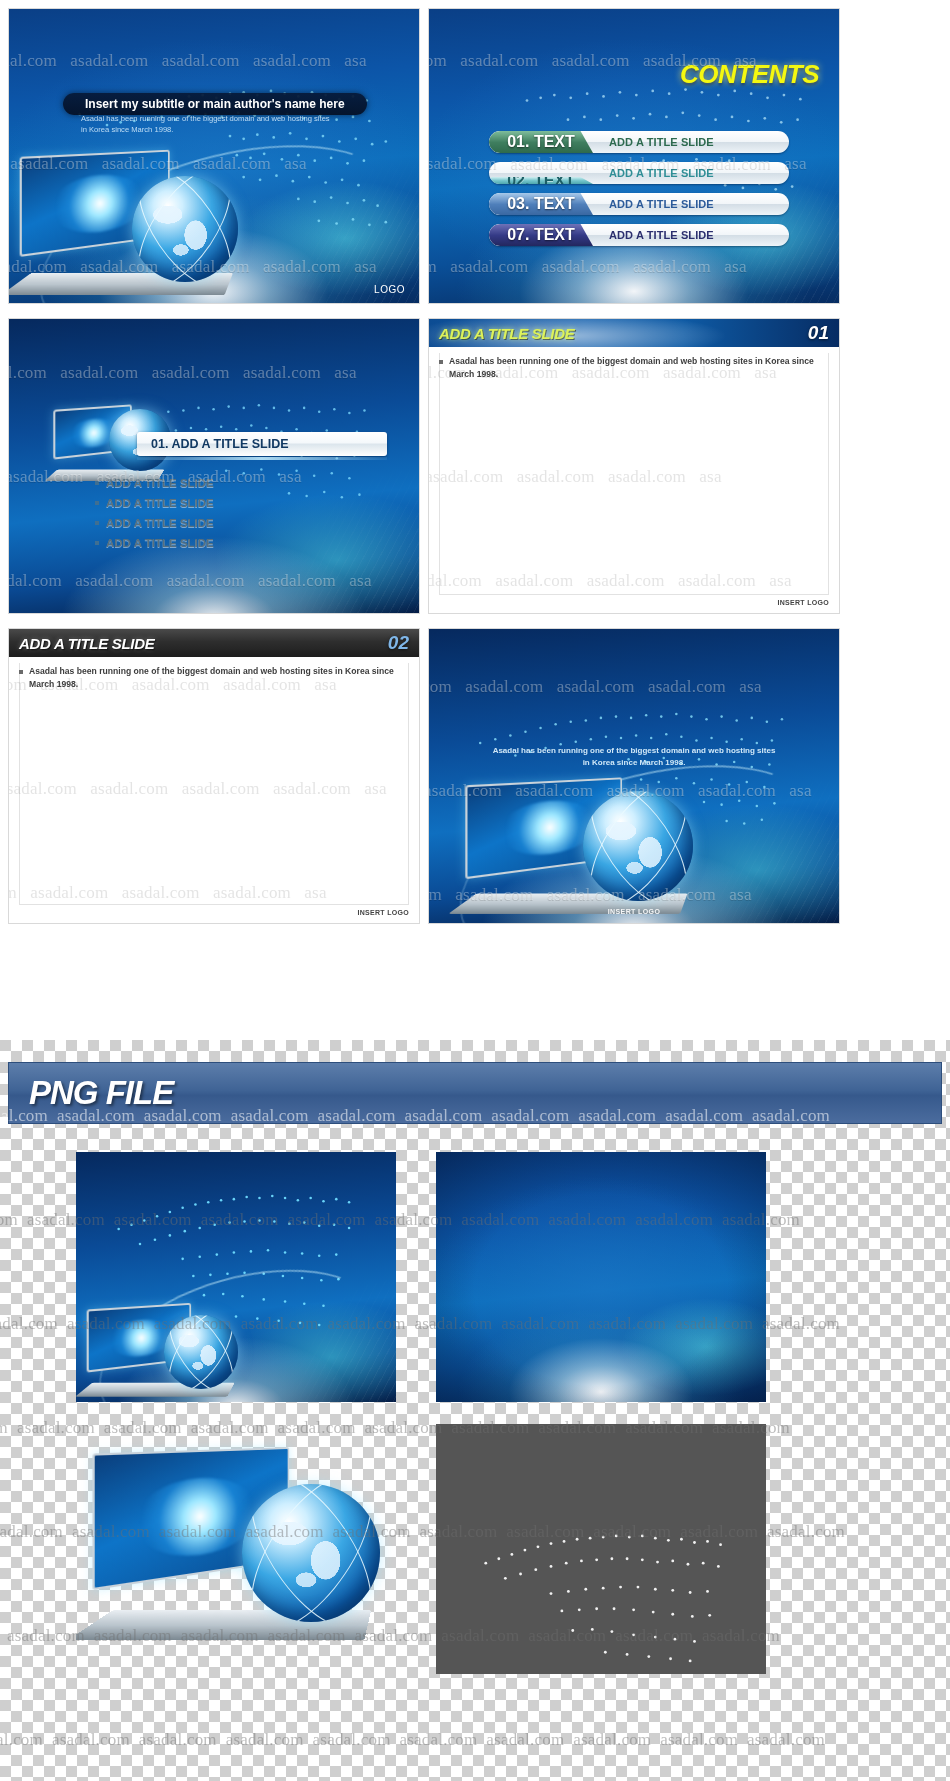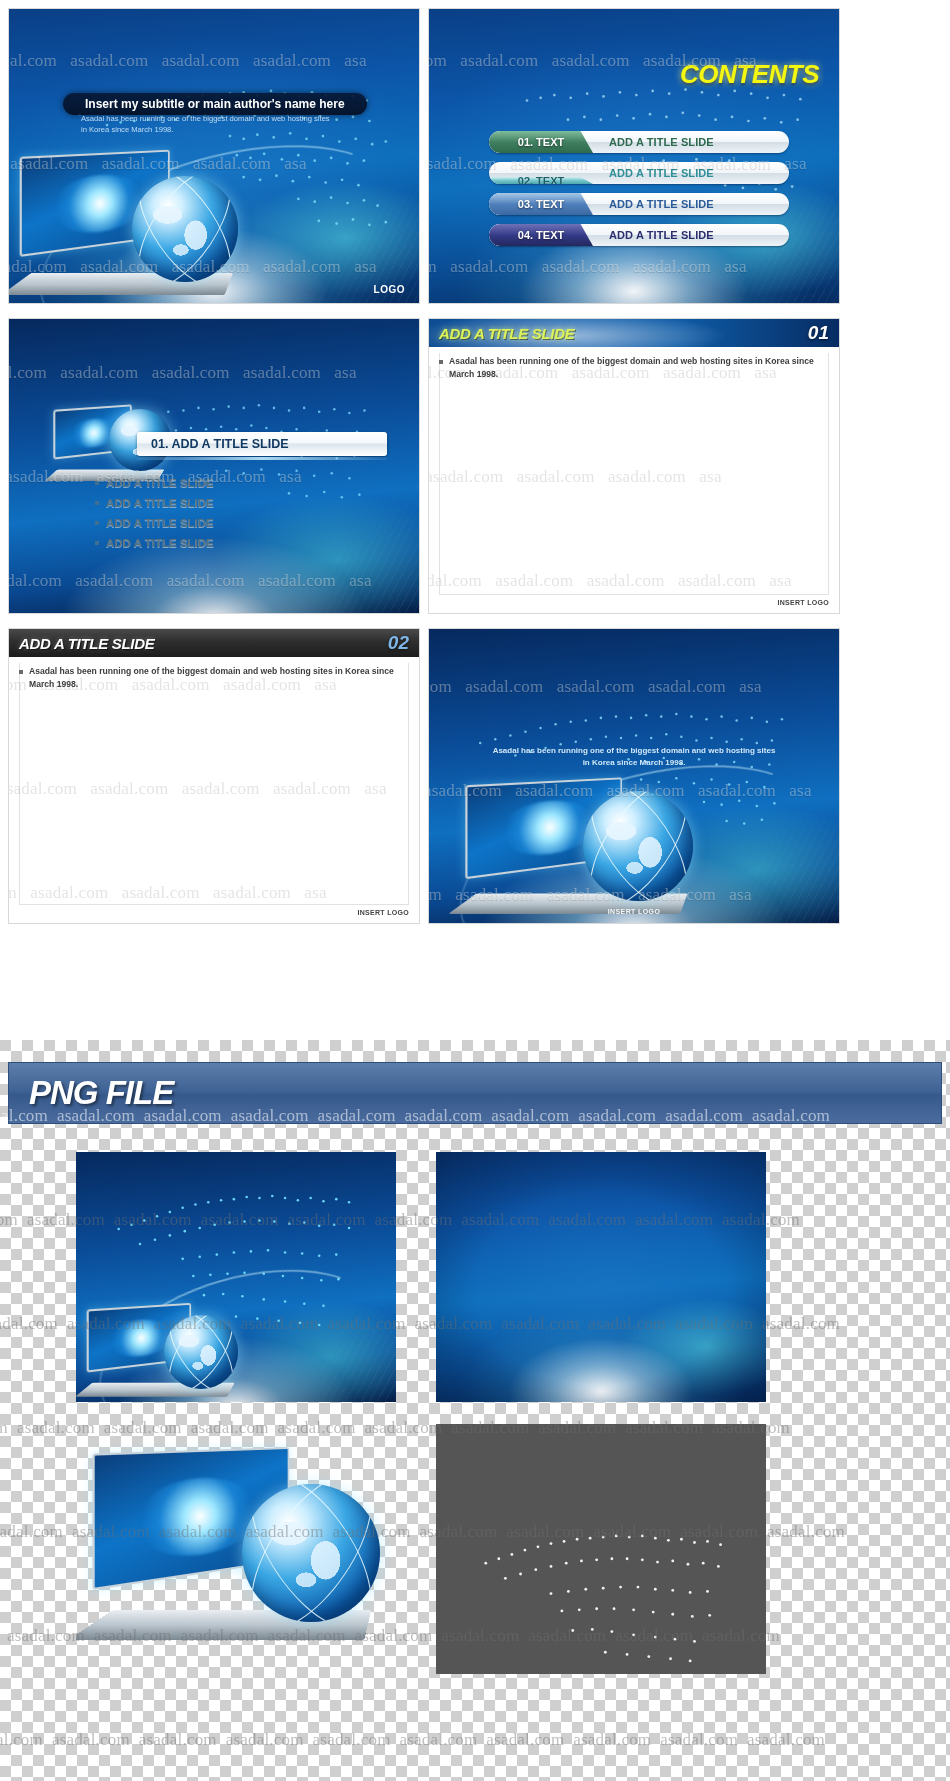--- a/index.html
+++ b/index.html
@@ -151,21 +151,21 @@
     background:linear-gradient(180deg, rgba(6,24,54,.92), rgba(4,14,34,.92));
     color:#ffffff; font-size:12px; font-weight:bold; white-space:nowrap;
     box-shadow:0 0 6px rgba(0,0,0,.5);
   }
   .s1-desc{
     position:absolute; left:72px; top:104px; width:250px; z-index:20;
     color:rgba(215,238,255,.85); font-size:7.6px; line-height:1.5;
   }
   .s1-logo{
     position:absolute; right:14px; bottom:8px; z-index:20;
-    color:#ffffff; font-size:10px; font-weight:bold; letter-spacing:.5px;
+    color:#ffffff; font-size:10px; font-weight:normal; letter-spacing:.5px;
   }
 
   
   .s2-title{
     position:absolute; right:20px; top:50px; z-index:20;
     font-size:26px; font-weight:bold; font-style:italic; letter-spacing:-.5px;
     color:#f4f810;
     text-shadow:0 0 7px rgba(255,255,130,.8), 0 2px 3px rgba(0,20,60,.85);
   }
   .toc{
@@ -175,21 +175,21 @@
     position:relative; display:flex; align-items:stretch;
     height:22px; margin-bottom:9px;
     border-radius:11px;
     background:linear-gradient(180deg,#ffffff 0%, #f2f6f9 48%, #d4dee6 52%, #eef4f8 100%);
     box-shadow:0 1px 2px rgba(0,20,50,.45);
     overflow:hidden;
   }
   .toc-badge{
     position:relative; width:104px; flex:none;
     display:flex; align-items:center; justify-content:center;
-    color:#ffffff; font-size:11px; font-weight:bold;
+    color:#ffffff; font-size:16px; font-weight:bold;
     border-radius:11px 0 0 11px;
     text-shadow:0 1px 2px rgba(0,0,0,.55);
     clip-path:polygon(0 0, 88% 0, 100% 100%, 0 100%);
   }
   .toc-label{
     flex:1; display:flex; align-items:center;
     padding-left:16px;
     font-size:11px; font-weight:bold; letter-spacing:.1px;
   }
 
@@ -505,21 +505,21 @@
       </div>
       <div class="toc-row">
         <div class="toc-badge" style="background:linear-gradient(180deg,#cfeff1,#74c5cb 52%,#4ea7ae);color:#1c5f66;text-shadow:0 1px 0 rgba(255,255,255,.5);margin-top:15px;">02. TEXT</div>
         <div class="toc-label" style="color:#2f8e96;">ADD A TITLE SLIDE</div>
       </div>
       <div class="toc-row">
         <div class="toc-badge" style="background:linear-gradient(180deg,#a7c9ea,#4f7fba 52%,#3a68a2);">03. TEXT</div>
         <div class="toc-label" style="color:#2c5b9a;">ADD A TITLE SLIDE</div>
       </div>
       <div class="toc-row">
-        <div class="toc-badge" style="background:linear-gradient(180deg,#6e72b8,#343a86 52%,#23275f);">04. TEXT</div>
+        <div class="toc-badge" style="background:linear-gradient(180deg,#6e72b8,#343a86 52%,#23275f);">07. TEXT</div>
         <div class="toc-label" style="color:#2b2f6e;">ADD A TITLE SLIDE</div>
       </div>
     </div>
 
     <div class="wm">
       <span style="left:-60px;top:42px">asadal.com&nbsp;&nbsp;&nbsp;asadal.com&nbsp;&nbsp;&nbsp;asadal.com&nbsp;&nbsp;&nbsp;asadal.com&nbsp;&nbsp;&nbsp;asa</span>
       <span style="left:-10px;top:145px">asadal.com&nbsp;&nbsp;&nbsp;asadal.com&nbsp;&nbsp;&nbsp;asadal.com&nbsp;&nbsp;&nbsp;asadal.com&nbsp;&nbsp;&nbsp;asa</span>
       <span style="left:-70px;top:248px">asadal.com&nbsp;&nbsp;&nbsp;asadal.com&nbsp;&nbsp;&nbsp;asadal.com&nbsp;&nbsp;&nbsp;asadal.com&nbsp;&nbsp;&nbsp;asa</span>
     </div>
   </div>

